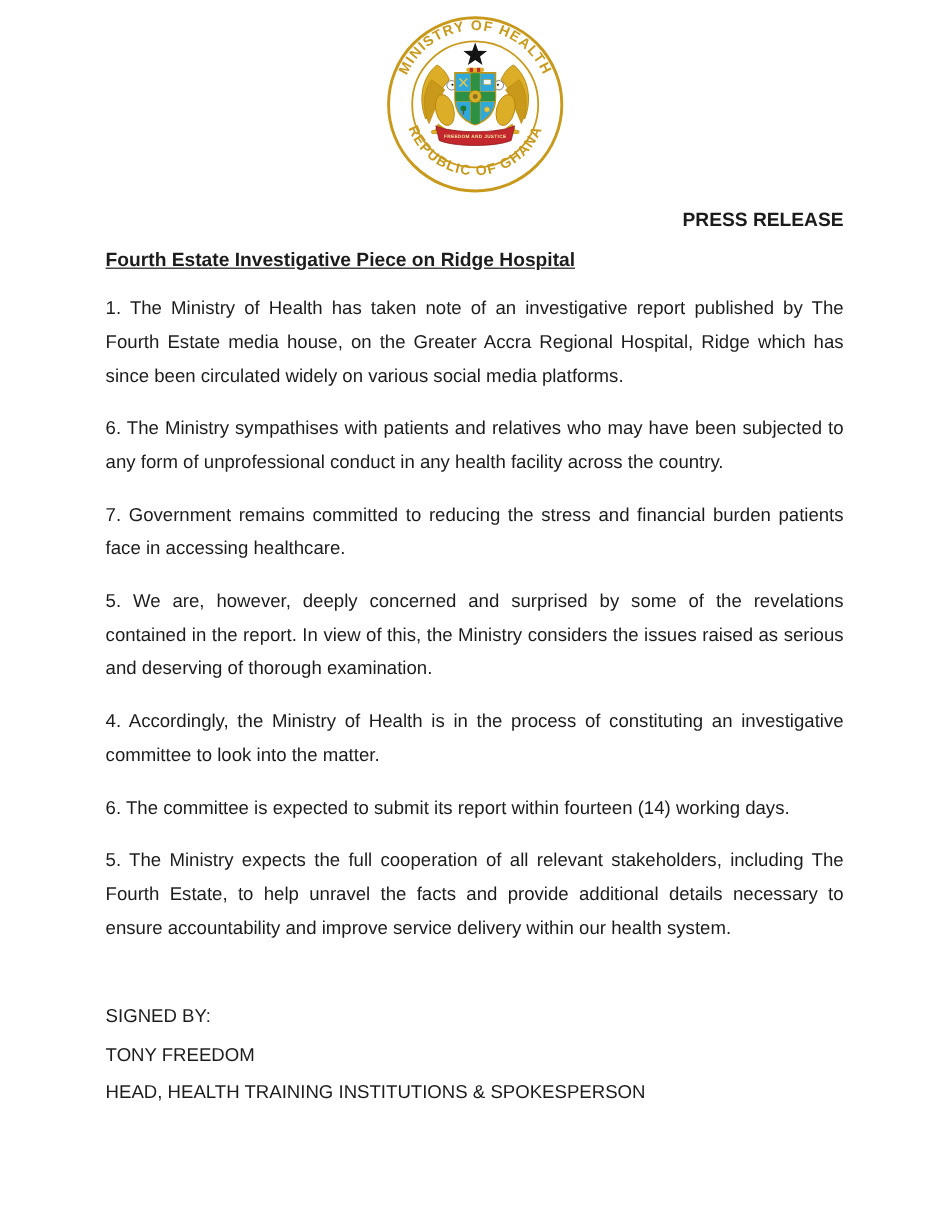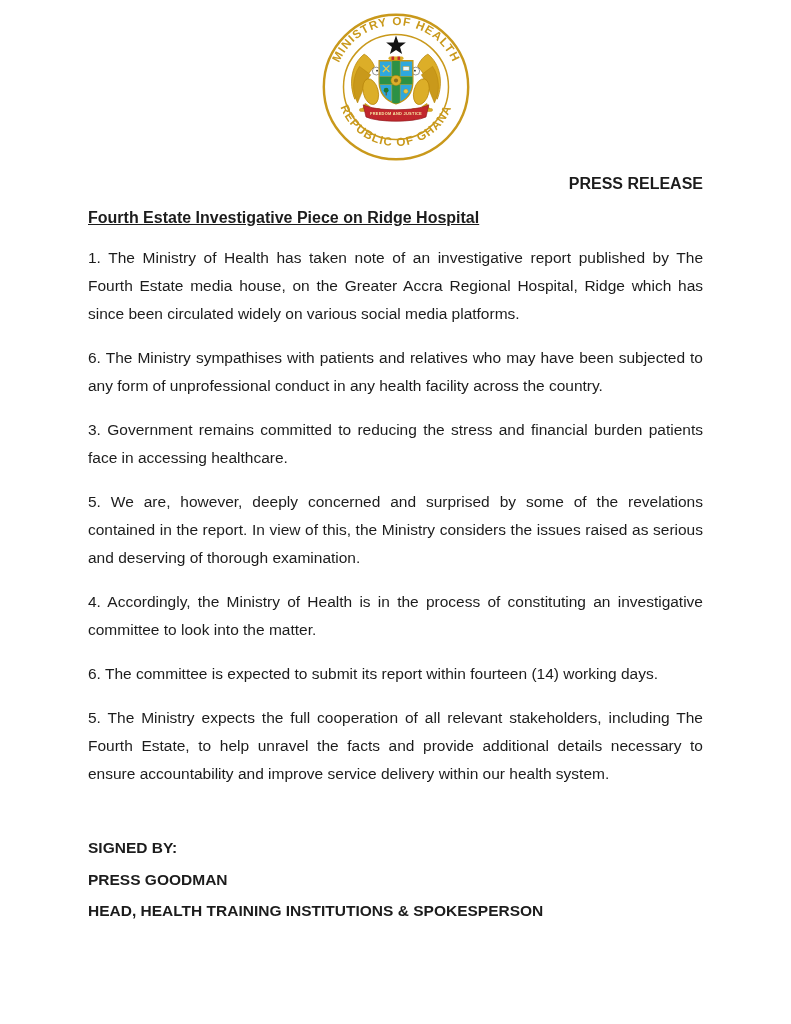--- a/index.html
+++ b/index.html
@@ -27,21 +27,21 @@
     text-align: left; font-weight: bold; font-size: 16px;
     text-decoration: underline; margin: 14px 0 0 0; line-height: 20px;
   }
   .body-text { margin-top: 13px; }
   p.para {
     font-size: 15.5px; line-height: 28px; text-align: justify;
     margin: 16px 0 11px 0;
   }
   .signature { margin-top: 44px; }
   .signature .sig-line {
-    font-weight: bold; font-size: 15.5px; line-height: 31.5px;
+    font-weight: normal; font-size: 15.5px; line-height: 31.5px;
   }
 </style>
 </head>
 <body>
 
 <div class="page">
 
   <div class="logo-wrap">
     <svg class="logo" viewBox="0 0 160 160" aria-hidden="true">
       <defs>
@@ -101,27 +101,27 @@
     </svg>
   </div>
 
   <div class="content">
     <h1 class="title">PRESS RELEASE</h1>
     <h2 class="subtitle">Fourth Estate Investigative Piece on Ridge Hospital</h2>
 
     <div class="body-text">
       <p class="para">1. The Ministry of Health has taken note of an investigative report published by The Fourth Estate media house, on the Greater Accra Regional Hospital, Ridge which has since been circulated widely on various social media platforms.</p>
       <p class="para">6. The Ministry sympathises with patients and relatives who may have been subjected to any form of unprofessional conduct in any health facility across the country.</p>
-      <p class="para">3. Government remains committed to reducing the stress and financial burden patients face in accessing healthcare.</p>
+      <p class="para">7. Government remains committed to reducing the stress and financial burden patients face in accessing healthcare.</p>
       <p class="para">5. We are, however, deeply concerned and surprised by some of the revelations contained in the report. In view of this, the Ministry considers the issues raised as serious and deserving of thorough examination.</p>
       <p class="para">4. Accordingly, the Ministry of Health is in the process of constituting an investigative committee to look into the matter.</p>
       <p class="para">6. The committee is expected to submit its report within fourteen (14) working days.</p>
       <p class="para">5. The Ministry expects the full cooperation of all relevant stakeholders, including The Fourth Estate, to help unravel the facts and provide additional details necessary to ensure accountability and improve service delivery within our health system.</p>
     </div>
 
     <div class="signature">
       <div class="sig-line">SIGNED BY:</div>
-      <div class="sig-line">PRESS GOODMAN</div>
+      <div class="sig-line">TONY FREEDOM</div>
       <div class="sig-line">HEAD, HEALTH TRAINING INSTITUTIONS &amp; SPOKESPERSON</div>
     </div>
   </div>
 
 </div>
 
 </body></html>

